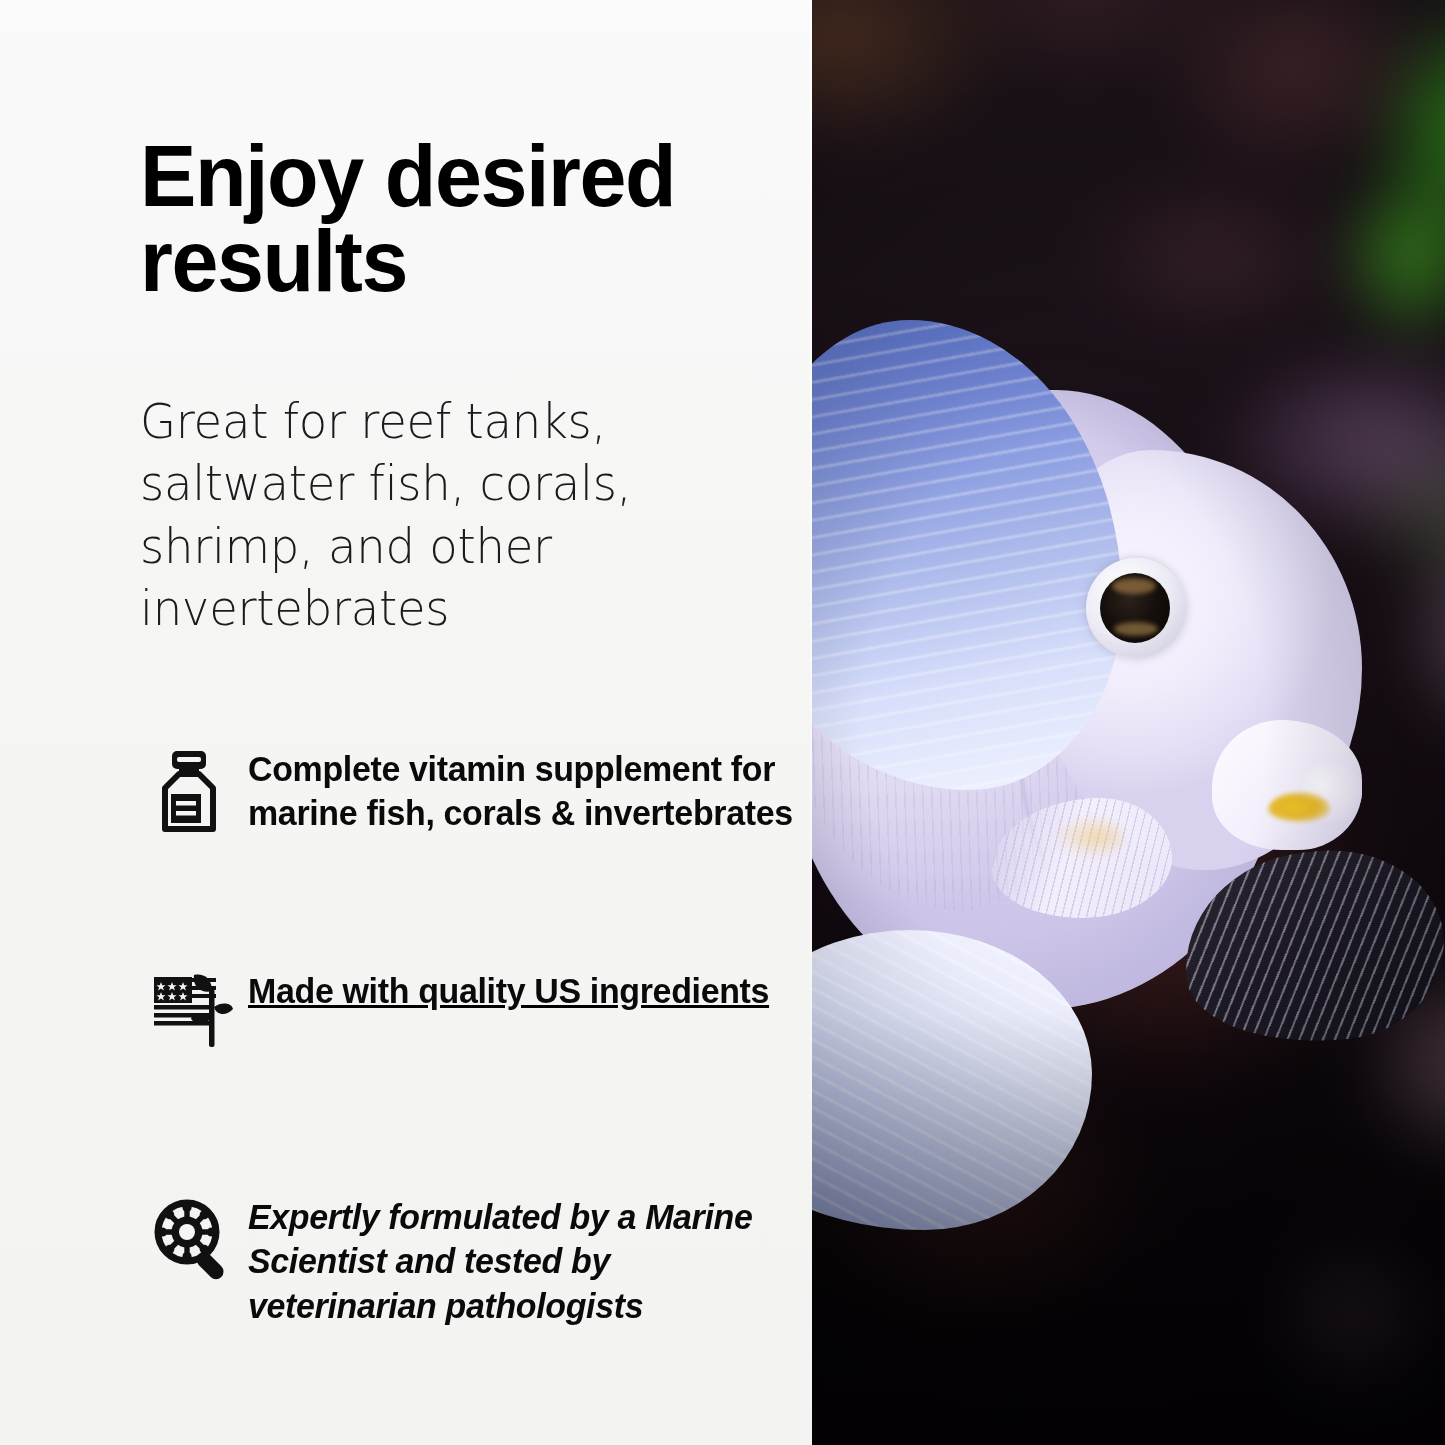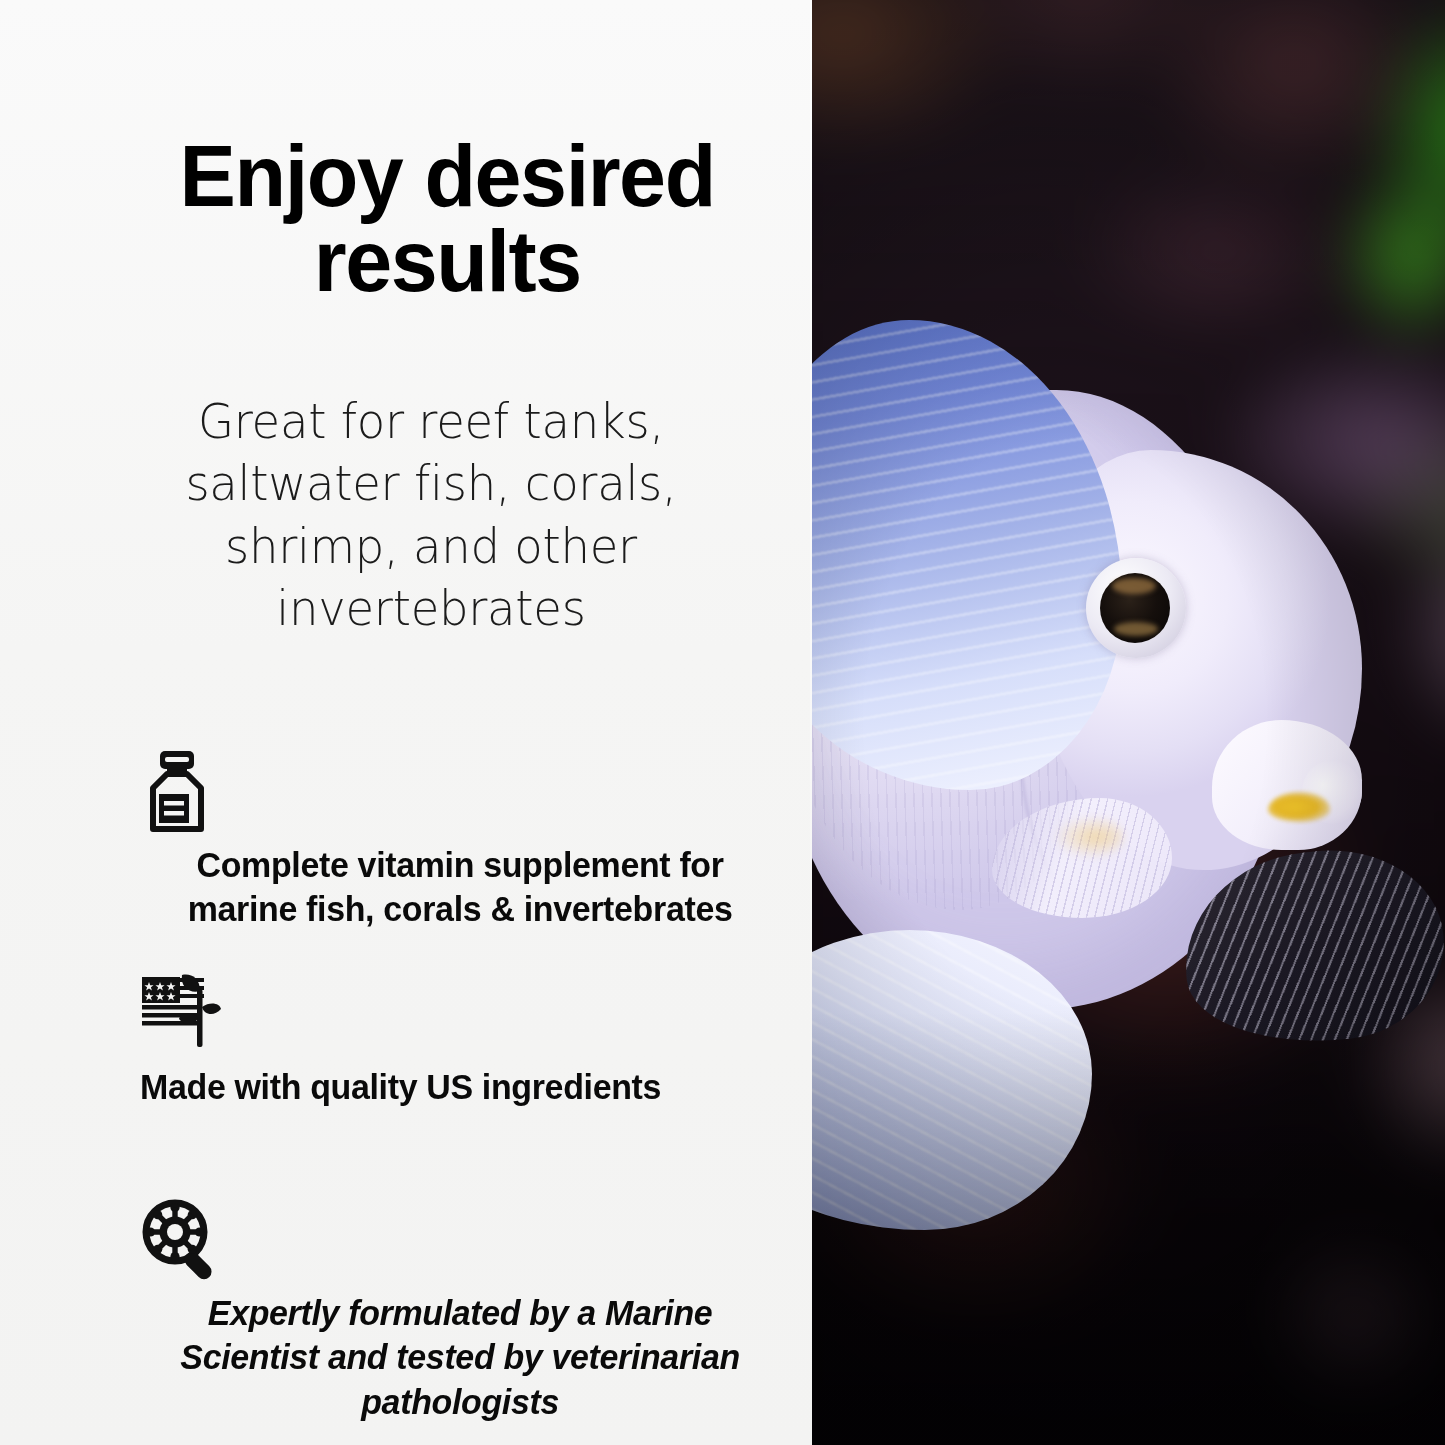--- a/index.html
+++ b/index.html
@@ -23,21 +23,20 @@
 
   
   .left-panel {
     position: absolute;
     left: 0;
     top: 0;
     width: 812px;
     height: 1445px;
     background: linear-gradient(180deg, #fafafa 0%, #f5f5f4 45%, #f3f3f2 100%);
     box-sizing: border-box;
-    text-align: center;
   }
 
   .headline {
     position: absolute;
     left: 140px;
     top: 133px;
     width: 640px;
     margin: 0;
     font-family: "Liberation Sans", sans-serif;
     font-weight: 700;
@@ -68,28 +67,27 @@
   
   .features {
     position: absolute;
     left: 140px;
     top: 745px;
     width: 660px;
   }
 
   .feature {
     position: absolute;
-    left: 0;
+    left: 12px;
     display: flex;
     align-items: flex-start;
     width: 660px;
-    flex-direction: column;
   }
   .feature-1 { top: 0px; }
-  .feature-2 { top: 222px; }
+  .feature-2 { top: 222px; text-decoration: underline; }
   .feature-3 { top: 448px; font-style: italic; }
 
   .feature-icon {
     flex: 0 0 96px;
     width: 96px;
     height: 100px;
     display: flex;
     align-items: flex-start;
     justify-content: flex-start;
     padding-top: 4px;

